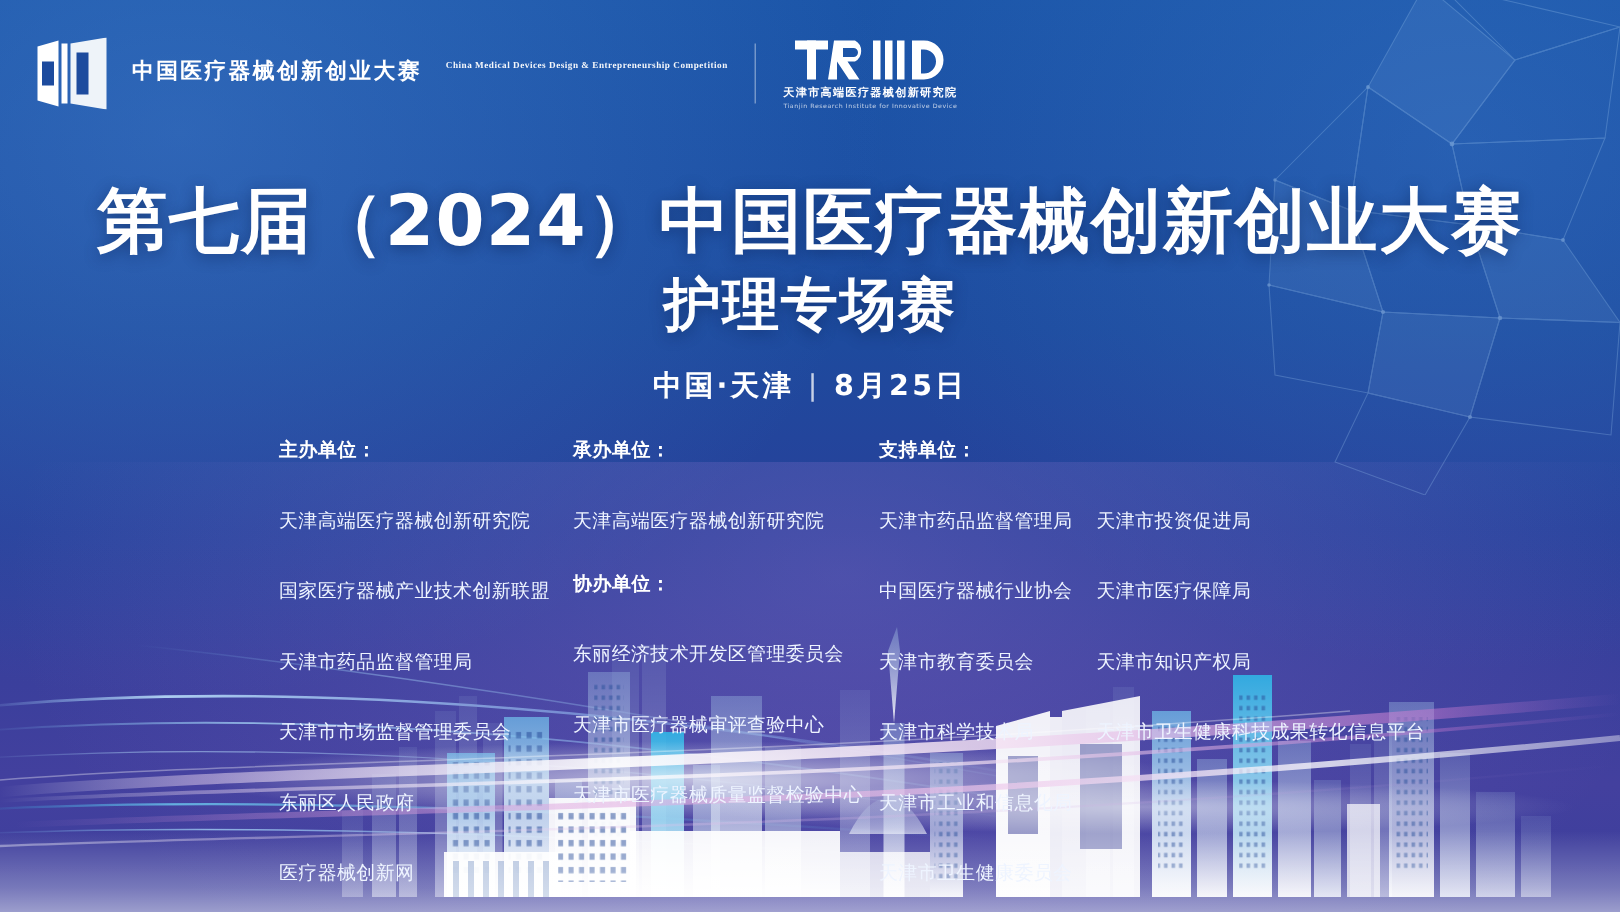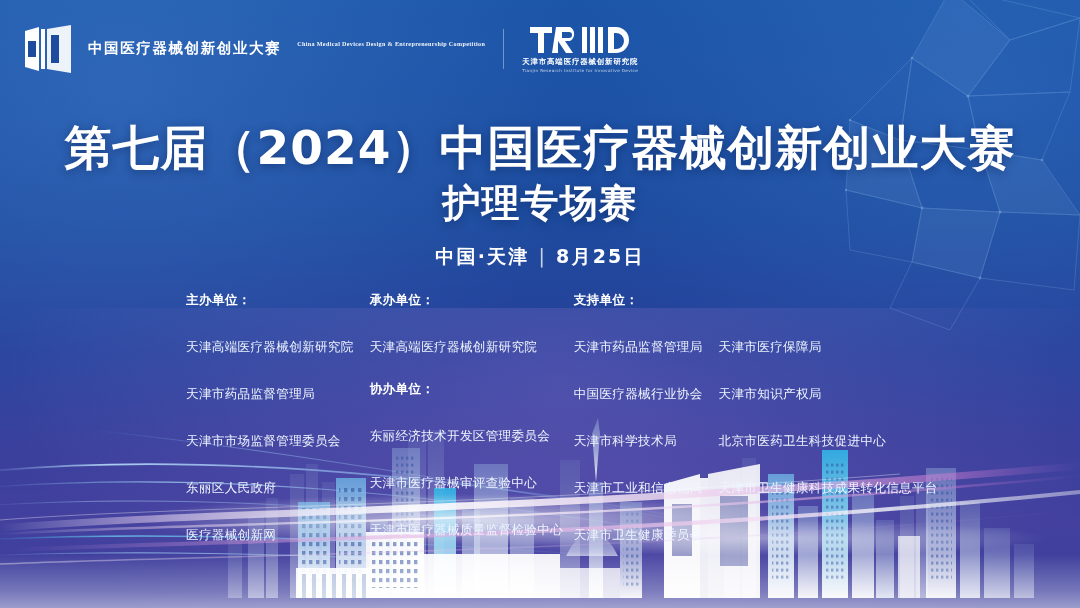--- a/index.html
+++ b/index.html
@@ -245,49 +245,51 @@
     <div class="subtitle">
       <span>中国·天津</span><span class="bar">|</span><span>8月25日</span>
     </div>
   </div>
 
   <div class="orgs">
 
     <div class="col col-1">
       <div class="org-head">主办单位：</div>
       <div class="org-item">天津高端医疗器械创新研究院</div>
+      <div class="org-item">国家医疗器械产业技术创新联盟</div>
       <div class="org-item">天津市药品监督管理局</div>
       <div class="org-item">天津市市场监督管理委员会</div>
       <div class="org-item">东丽区人民政府</div>
       <div class="org-item">医疗器械创新网</div>
     </div>
 
     <div class="col col-2">
       <div class="org-head">承办单位：</div>
       <div class="org-item">天津高端医疗器械创新研究院</div>
       <div class="org-gap"></div>
       <div class="org-head">协办单位：</div>
       <div class="org-item">东丽经济技术开发区管理委员会</div>
       <div class="org-item">天津市医疗器械审评查验中心</div>
       <div class="org-item">天津市医疗器械质量监督检验中心</div>
     </div>
 
     <div class="col col-3">
       <div class="org-head">支持单位：</div>
       <div class="org-item">天津市药品监督管理局</div>
       <div class="org-item">中国医疗器械行业协会</div>
+      <div class="org-item">天津市教育委员会</div>
       <div class="org-item">天津市科学技术局</div>
       <div class="org-item">天津市工业和信息化局</div>
       <div class="org-item">天津市卫生健康委员会</div>
     </div>
 
     <div class="col col-4">
+      <div class="org-item">天津市投资促进局</div>
       <div class="org-item">天津市医疗保障局</div>
       <div class="org-item">天津市知识产权局</div>
-      <div class="org-item">北京市医药卫生科技促进中心</div>
       <div class="org-item">天津市卫生健康科技成果转化信息平台</div>
     </div>
   </div>
 
   <svg class="skyline" viewBox="0 0 1080 230" preserveAspectRatio="none">
     <defs>
       <linearGradient id="bg1" x1="0" y1="0" x2="0" y2="1">
         <stop offset="0%" stop-color="#6fb9e8" stop-opacity=".75"></stop>
         <stop offset="55%" stop-color="#cfe3f6" stop-opacity=".88"></stop>
         <stop offset="100%" stop-color="#ffffff" stop-opacity=".96"></stop>

